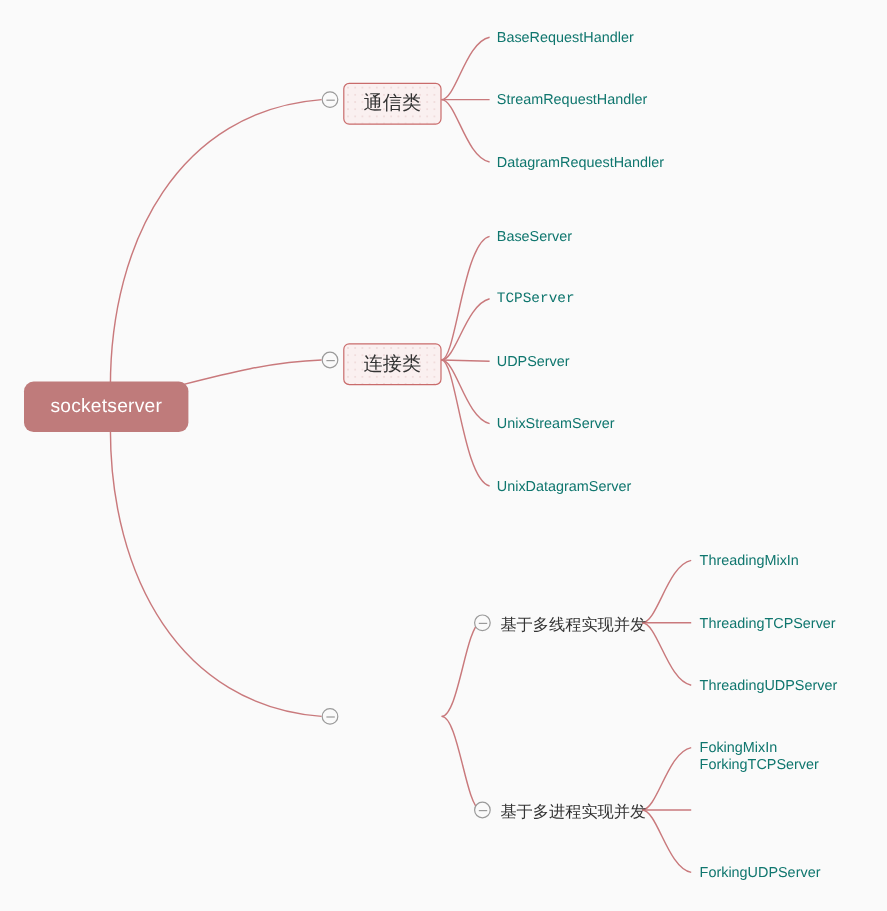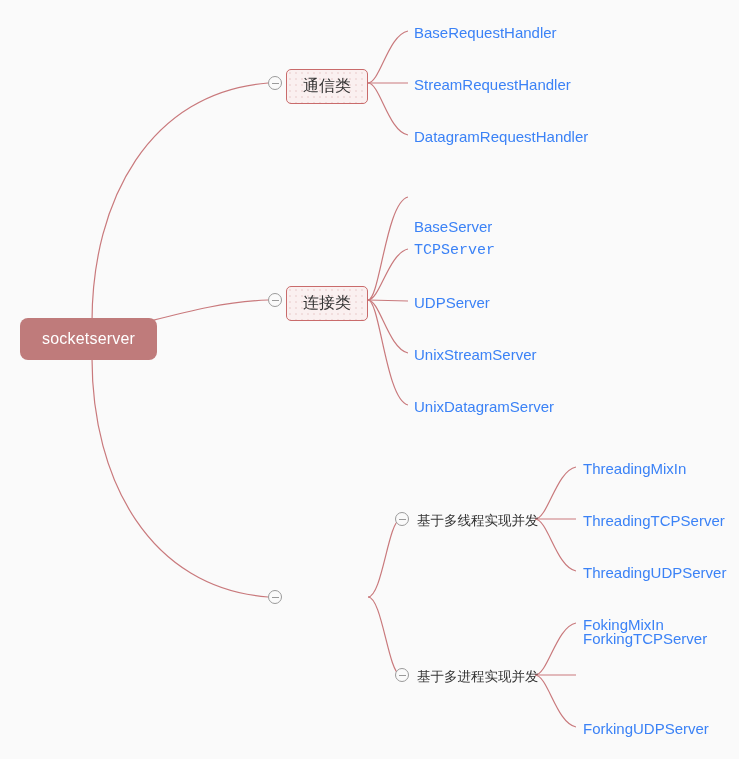--- a/index.html
+++ b/index.html
@@ -57,22 +57,22 @@
 
   
   .sub-node {
     color: #333333;
     font-size: 13.5px;
     padding: 2px 0;
   }
 
   
   .leaf-node {
-    color: #3b82f6;
-    font-size: 15px;
+    color: #0f766e;
+    font-size: 12px;
     padding: 2px 0;
   }
 
   
   .toggle {
     position: absolute;
     width: 14px;
     height: 14px;
     border: 1px solid #9a9a9a;
     border-radius: 50%;
@@ -143,21 +143,21 @@
   </div>
   <div class="node leaf-node" style="left:414px; top:126px;">
     <span>DatagramRequestHandler</span>
   </div>
 
   <div class="toggle" style="left:268px; top:293px;"></div>
   <div class="node branch-node" style="left:286px; top:286px;">
     <span>连接类</span>
   </div>
 
-  <div class="node leaf-node" style="left:414px; top:188px;margin-top:28px;">
+  <div class="node leaf-node" style="left:414px; top:188px;">
     <span>BaseServer</span>
   </div>
   <div class="node leaf-node" style="left:414px; top:240px;font-family:Liberation Mono, monospace;">
     <span>TCPServer</span>
   </div>
   <div class="node leaf-node" style="left:414px; top:292px;">
     <span>UDPServer</span>
   </div>
   <div class="node leaf-node" style="left:414px; top:344px;">
     <span>UnixStreamServer</span>

